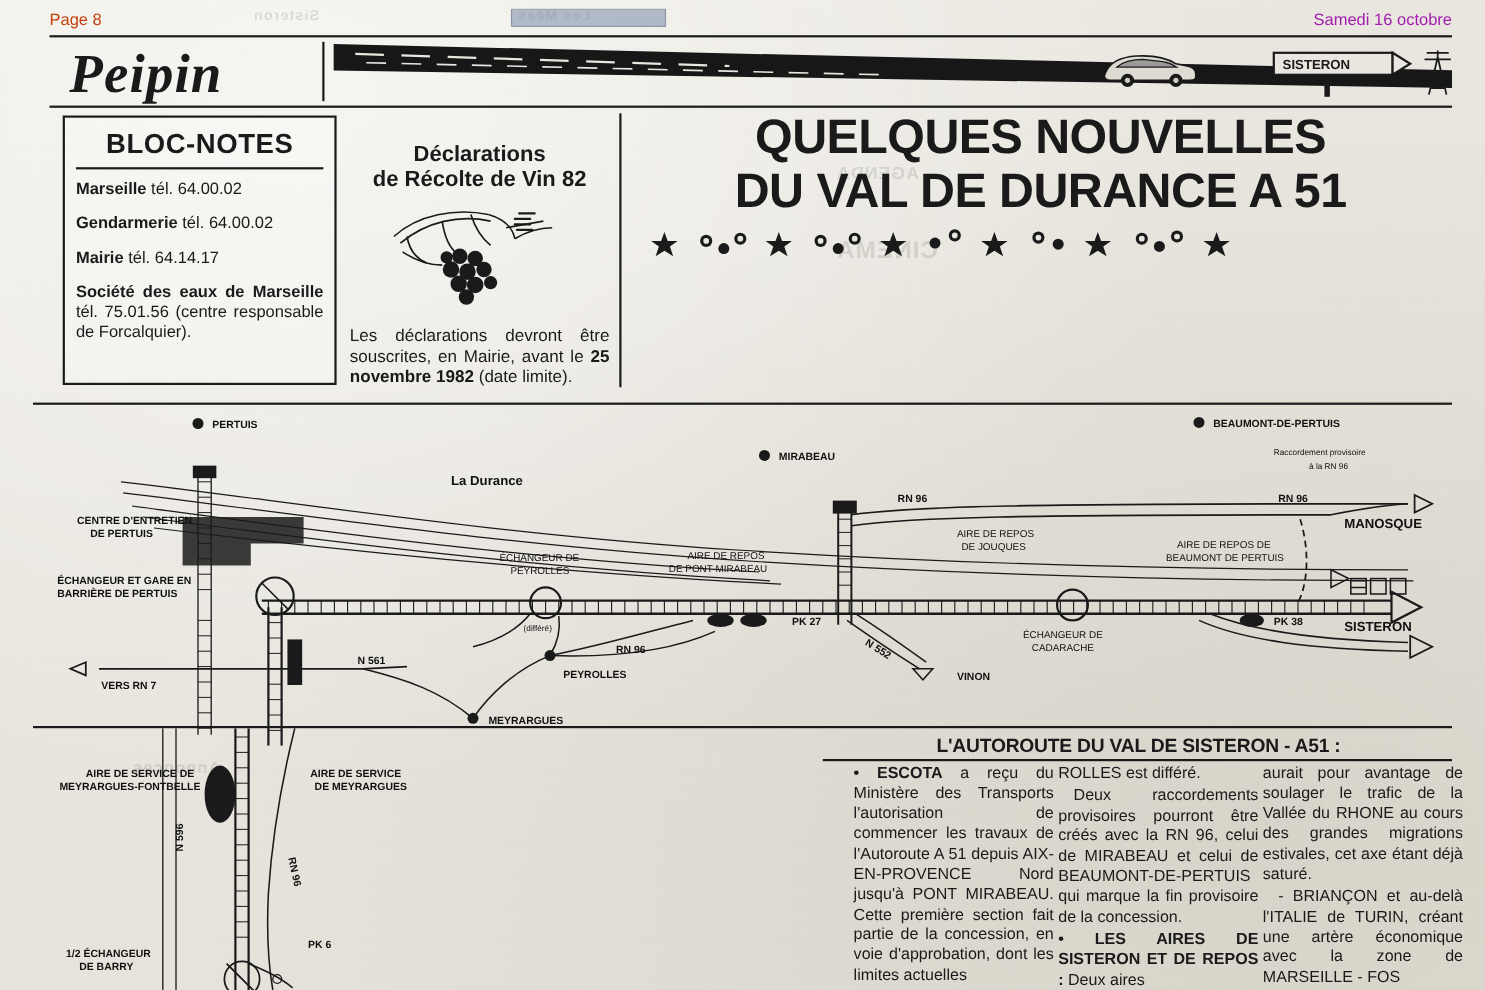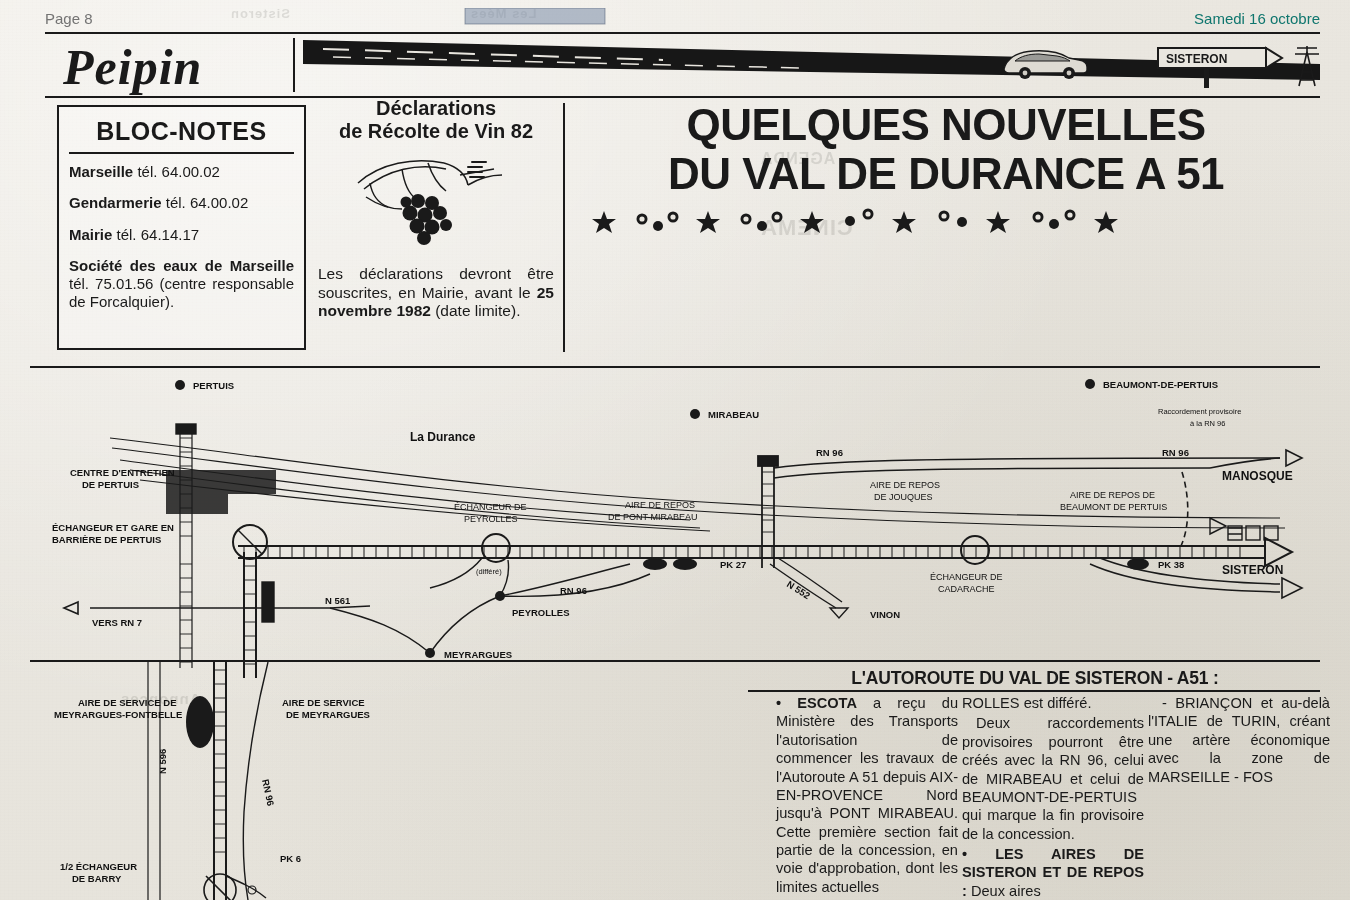--- a/index.html
+++ b/index.html
@@ -50,28 +50,28 @@
     top: 10px;
     left: 45px;
     right: 30px;
     height: 22px;
   }
   .page-num {
     position: absolute;
     left: 0;
     top: 0;
     font-size: 15px;
-    color: #737373;
+    color: #c2410c;
   }
   .date {
     position: absolute;
     right: 0;
     top: 0;
     font-size: 15px;
-    color: #0f766e;
+    color: #a21caf;
   }
   .topbar-ghost {
     position: absolute;
     top: -2px;
     left: 120px;
     right: 150px;
     height: 18px;
   }
 
   
@@ -145,21 +145,21 @@
   .bloc-para {
     font-size: 15px;
     line-height: 1.2;
     text-align: justify;
   }
   .bloc-para b { font-weight: bold; }
 
   .declarations {
     position: absolute;
     left: 312px;
-    top: 91px;
+    top: 123px;
     width: 248px;
     height: 245px;
     box-sizing: border-box;
     padding: 6px 6px 0;
   }
   .decl-title {
     text-align: center;
     font-size: 20px;
     font-weight: bold;
     line-height: 1.14;
@@ -761,15 +761,16 @@
 <div class="cols">
   <div class="col">
     <p><b>• ESCOTA</b> a reçu du Ministère des Transports l'autorisation de commencer les travaux de l'Autoroute A 51 depuis AIX-EN-PROVENCE Nord jusqu'à PONT MIRABEAU. Cette première section fait partie de la concession, en voie d'approbation, dont les limites actuelles</p>
   </div>
   <div class="col">
     <p>ROLLES est différé.</p>
     <p class="indent">Deux raccordements provisoires pourront être créés avec la RN 96, celui de MIRABEAU et celui de BEAUMONT-DE-PERTUIS qui marque la fin provisoire de la concession.</p>
     <p><b>• LES AIRES DE SISTERON ET DE REPOS :</b> Deux aires</p>
   </div>
   <div class="col">
+    <p>aurait pour avantage de soulager le trafic de la Vallée du RHONE au cours des grandes migrations estivales, cet axe étant déjà saturé.</p>
     <p class="indent">- BRIANÇON et au-delà l'ITALIE de TURIN, créant une artère économique avec la zone de MARSEILLE - FOS</p>
   </div>
 </div>
 
 </body></html>

